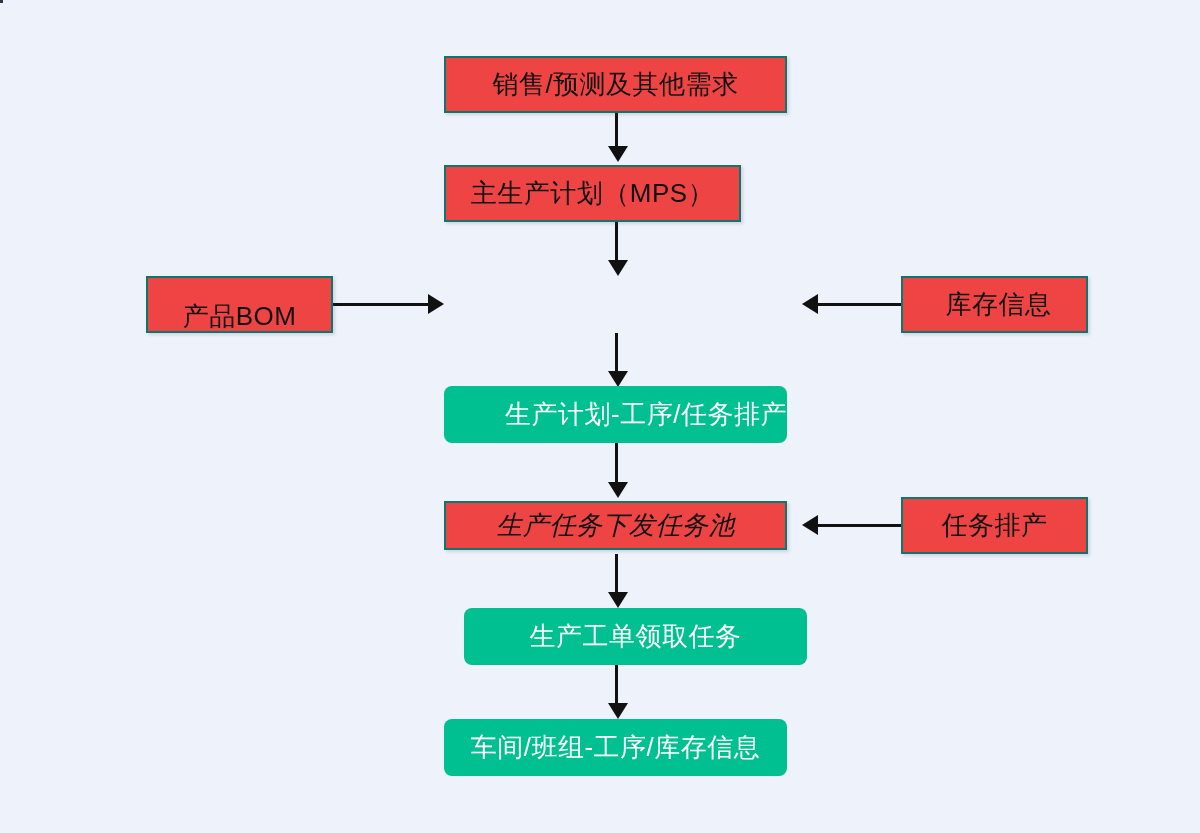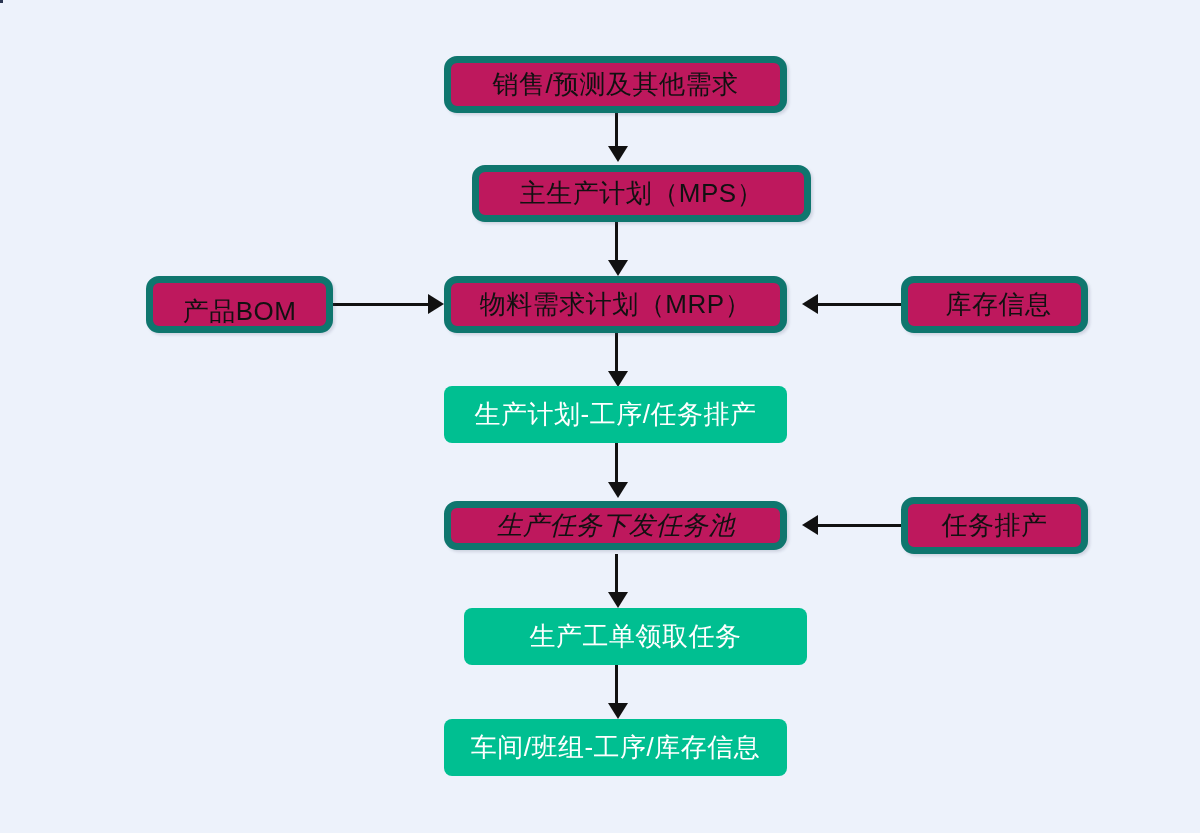--- a/index.html
+++ b/index.html
@@ -24,23 +24,23 @@
     position: absolute;
     box-sizing: border-box;
     display: flex;
     align-items: center;
     justify-content: center;
     text-align: center;
     letter-spacing: 0.5px;
     z-index: 3;
   }
   .node-white {
-    background: #be185d;
-    border: 7px solid #0f766e;
-    border-radius: 13px;
+    background: #ef4444;
+    border: 2px solid #0f766e;
+    border-radius: 0;
     color: #111111;
     box-shadow: 2px 2px 3px rgba(70,80,110,0.18);
     font-size: 26px;
   }
   .node-green {
     background: #00bf91;
     border: none;
     border-radius: 8px;
     color: #ffffff;
     font-size: 26px;
@@ -126,37 +126,34 @@
   <div class="conn vline" style="left:615px; top:554px; height:38px;"></div>
   <div class="conn arrow-down" style="left:608px; top:592px;"></div>
 
   <div class="conn vline" style="left:615px; top:665px; height:38px;"></div>
   <div class="conn arrow-down" style="left:608px; top:703px;"></div>
 
   <div class="node node-white" style="left:444px; top:56px; width:343px; height:57px;">
     <span class="node-label">销售/预测及其他需求</span>
   </div>
 
-  <div class="node node-white" style="left:444px; top:165px; width:339px; height:57px;margin-left:28px;">
+  <div class="node node-white" style="left:444px; top:165px; width:297px; height:57px;">
     <span class="node-label">主生产计划（MPS）</span>
   </div>
 
   <div class="node node-white" style="left:146px; top:276px; width:187px; height:57px;align-items:flex-end;">
     <span class="node-label">产品BOM</span>
   </div>
 
-  <div class="node node-white" style="left:444px; top:276px; width:343px; height:57px;">
-    <span class="node-label">物料需求计划（MRP）</span>
-  </div>
 
   <div class="node node-white" style="left:901px; top:276px; width:187px; height:57px;padding-left:8px;">
     <span class="node-label">库存信息</span>
   </div>
 
-  <div class="node node-green" style="left:444px; top:386px; width:343px; height:57px;">
+  <div class="node node-green" style="left:444px; top:386px; width:343px; height:57px;justify-content:flex-end;">
     <span class="node-label">生产计划-工序/任务排产</span>
   </div>
 
   <div class="node node-white" style="left:444px; top:501px; width:343px; height:49px;font-style:italic;">
     <span class="node-label">生产任务下发任务池</span>
   </div>
 
   <div class="node node-white" style="left:901px; top:497px; width:187px; height:57px;">
     <span class="node-label">任务排产</span>
   </div>

